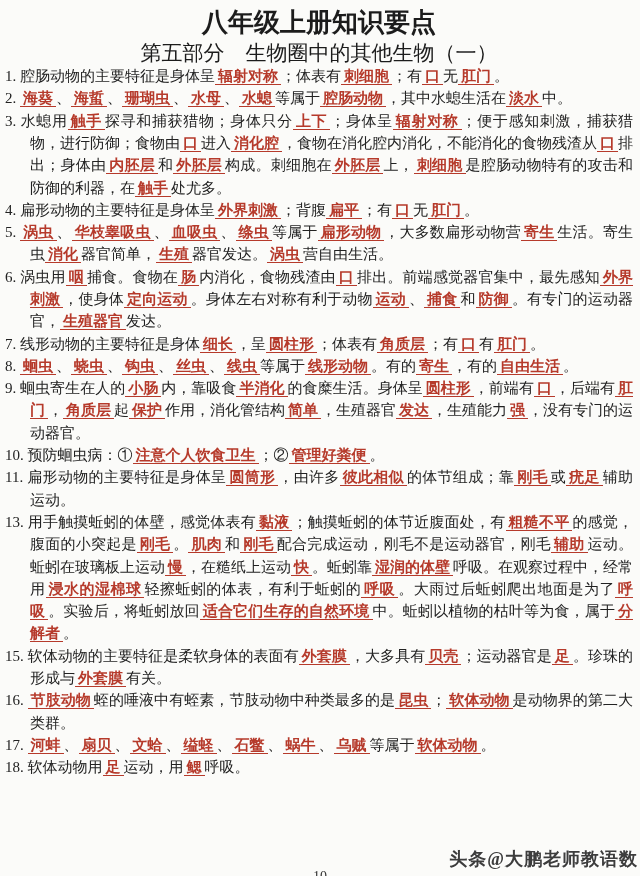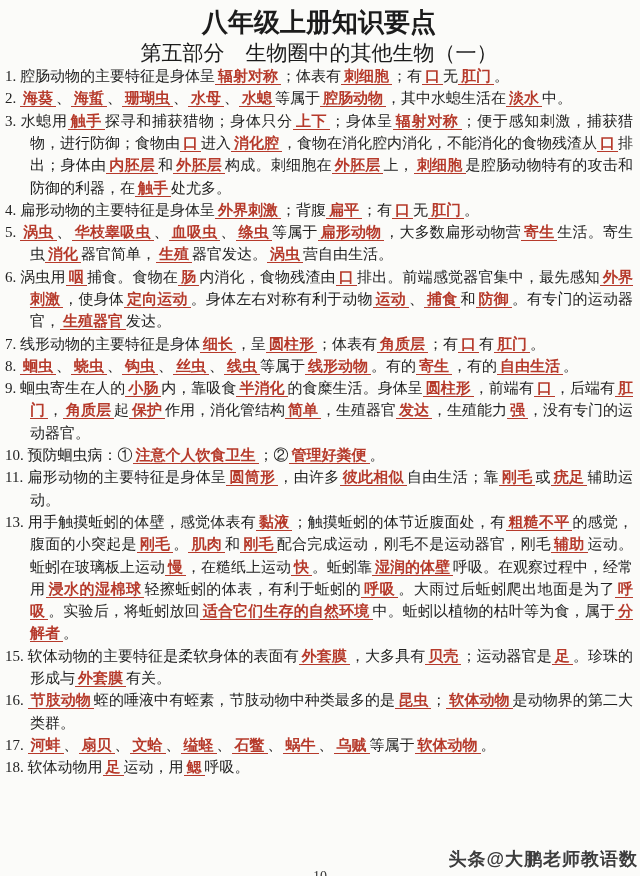--- a/index.html
+++ b/index.html
@@ -21,21 +21,21 @@
   .num{color:#222;}
   .t{color:#222;}
   .r{
     color:#b63a2b;
     font-weight:bold;
     border-bottom:1.6px solid #b63a2b;
     padding:0 3px;
   }
   .watermark{
     position:absolute;right:2px;bottom:5px;
-    font-family:Liberation Sans, sans-serif;
+    font-family:Liberation Serif, serif;
     font-size:18px;font-weight:bold;color:#3d3d3d;
     text-shadow:0 0 2px #ffffff,0 0 3px #ffffff,1px 1px 0 #ffffff;
     letter-spacing:1px;white-space:nowrap;margin-left:8px;
   }
   .pagenum{
     position:absolute;bottom:-9px;left:50%;transform:translateX(-50%);
     font-size:14px;color:#333;
   }
 </style>
 </head>
@@ -48,21 +48,21 @@
       <div class="item"><span class="num">1. </span><span class="t">腔肠动物的主要特征是身体呈</span><span class="r">辐射对称</span><span class="t">；体表有</span><span class="r">刺细胞</span><span class="t">；有</span><span class="r">口</span><span class="t">无</span><span class="r">肛门</span><span class="t">。</span></div>
       <div class="item"><span class="num">2. </span><span class="r">海葵</span><span class="t">、</span><span class="r">海蜇</span><span class="t">、</span><span class="r">珊瑚虫</span><span class="t">、</span><span class="r">水母</span><span class="t">、</span><span class="r">水螅</span><span class="t">等属于</span><span class="r">腔肠动物</span><span class="t">，其中水螅生活在</span><span class="r">淡水</span><span class="t">中。</span></div>
       <div class="item"><span class="num">3. </span><span class="t">水螅用</span><span class="r">触手</span><span class="t">探寻和捕获猎物；身体只分</span><span class="r">上下</span><span class="t">；身体呈</span><span class="r">辐射对称</span><span class="t">；便于感知刺激，捕获猎物，进行防御；食物由</span><span class="r">口</span><span class="t">进入</span><span class="r">消化腔</span><span class="t">，食物在消化腔内消化，不能消化的食物残渣从</span><span class="r">口</span><span class="t">排出；身体由</span><span class="r">内胚层</span><span class="t">和</span><span class="r">外胚层</span><span class="t">构成。刺细胞在</span><span class="r">外胚层</span><span class="t">上，</span><span class="r">刺细胞</span><span class="t">是腔肠动物特有的攻击和防御的利器，在</span><span class="r">触手</span><span class="t">处尤多。</span></div>
       <div class="item"><span class="num">4. </span><span class="t">扁形动物的主要特征是身体呈</span><span class="r">外界刺激</span><span class="t">；背腹</span><span class="r">扁平</span><span class="t">；有</span><span class="r">口</span><span class="t">无</span><span class="r">肛门</span><span class="t">。</span></div>
       <div class="item"><span class="num">5. </span><span class="r">涡虫</span><span class="t">、</span><span class="r">华枝睾吸虫</span><span class="t">、</span><span class="r">血吸虫</span><span class="t">、</span><span class="r">绦虫</span><span class="t">等属于</span><span class="r">扁形动物</span><span class="t">，大多数扁形动物营</span><span class="r">寄生</span><span class="t">生活。寄生虫</span><span class="r">消化</span><span class="t">器官简单，</span><span class="r">生殖</span><span class="t">器官发达。</span><span class="r">涡虫</span><span class="t">营自由生活。</span></div>
       <div class="item"><span class="num">6. </span><span class="t">涡虫用</span><span class="r">咽</span><span class="t">捕食。食物在</span><span class="r">肠</span><span class="t">内消化，食物残渣由</span><span class="r">口</span><span class="t">排出。前端感觉器官集中，最先感知</span><span class="r">外界刺激</span><span class="t">，使身体</span><span class="r">定向运动</span><span class="t">。身体左右对称有利于动物</span><span class="r">运动</span><span class="t">、</span><span class="r">捕食</span><span class="t">和</span><span class="r">防御</span><span class="t">。有专门的运动器官，</span><span class="r">生殖器官</span><span class="t">发达。</span></div>
       <div class="item"><span class="num">7. </span><span class="t">线形动物的主要特征是身体</span><span class="r">细长</span><span class="t">，呈</span><span class="r">圆柱形</span><span class="t">；体表有</span><span class="r">角质层</span><span class="t">；有</span><span class="r">口</span><span class="t">有</span><span class="r">肛门</span><span class="t">。</span></div>
       <div class="item"><span class="num">8. </span><span class="r">蛔虫</span><span class="t">、</span><span class="r">蛲虫</span><span class="t">、</span><span class="r">钩虫</span><span class="t">、</span><span class="r">丝虫</span><span class="t">、</span><span class="r">线虫</span><span class="t">等属于</span><span class="r">线形动物</span><span class="t">。有的</span><span class="r">寄生</span><span class="t">，有的</span><span class="r">自由生活</span><span class="t">。</span></div>
       <div class="item"><span class="num">9. </span><span class="t">蛔虫寄生在人的</span><span class="r">小肠</span><span class="t">内，靠吸食</span><span class="r">半消化</span><span class="t">的食糜生活。身体呈</span><span class="r">圆柱形</span><span class="t">，前端有</span><span class="r">口</span><span class="t">，后端有</span><span class="r">肛门</span><span class="t">，</span><span class="r">角质层</span><span class="t">起</span><span class="r">保护</span><span class="t">作用，消化管结构</span><span class="r">简单</span><span class="t">，生殖器官</span><span class="r">发达</span><span class="t">，生殖能力</span><span class="r">强</span><span class="t">，没有专门的运动器官。</span></div>
       <div class="item"><span class="num">10. </span><span class="t">预防蛔虫病：①</span><span class="r">注意个人饮食卫生</span><span class="t">；②</span><span class="r">管理好粪便</span><span class="t">。</span></div>
-      <div class="item"><span class="num">11. </span><span class="t">扁形动物的主要特征是身体呈</span><span class="r">圆筒形</span><span class="t">，由许多</span><span class="r">彼此相似</span><span class="t">自由生活；靠</span><span class="r">刚毛</span><span class="t">或</span><span class="r">疣足</span><span class="t">辅助运动。</span></div>
+      <div class="item"><span class="num">11. </span><span class="t">扁形动物的主要特征是身体呈</span><span class="r">圆筒形</span><span class="t">，由许多</span><span class="r">彼此相似</span><span class="t">的体节组成；靠</span><span class="r">刚毛</span><span class="t">或</span><span class="r">疣足</span><span class="t">辅助运动。</span></div>
       <div class="item"><span class="num">13. </span><span class="t">用手触摸蚯蚓的体壁，感觉体表有</span><span class="r">黏液</span><span class="t">；触摸蚯蚓的体节近腹面处，有</span><span class="r">粗糙不平</span><span class="t">的感觉，腹面的小突起是</span><span class="r">刚毛</span><span class="t">。</span><span class="r">肌肉</span><span class="t">和</span><span class="r">刚毛</span><span class="t">配合完成运动，刚毛不是运动器官，刚毛</span><span class="r">辅助</span><span class="t">运动。蚯蚓在玻璃板上运动</span><span class="r">慢</span><span class="t">，在糙纸上运动</span><span class="r">快</span><span class="t">。蚯蚓靠</span><span class="r">湿润的体壁</span><span class="t">呼吸。在观察过程中，经常用</span><span class="r">浸水的湿棉球</span><span class="t">轻擦蚯蚓的体表，有利于蚯蚓的</span><span class="r">呼吸</span><span class="t">。大雨过后蚯蚓爬出地面是为了</span><span class="r">呼吸</span><span class="t">。实验后，将蚯蚓放回</span><span class="r">适合它们生存的自然环境</span><span class="t">中。蚯蚓以植物的枯叶等为食，属于</span><span class="r">分解者</span><span class="t">。</span></div>
       <div class="item"><span class="num">15. </span><span class="t">软体动物的主要特征是柔软身体的表面有</span><span class="r">外套膜</span><span class="t">，大多具有</span><span class="r">贝壳</span><span class="t">；运动器官是</span><span class="r">足</span><span class="t">。珍珠的形成与</span><span class="r">外套膜</span><span class="t">有关。</span></div>
       <div class="item"><span class="num">16. </span><span class="r">节肢动物</span><span class="t">蛭的唾液中有蛭素，节肢动物中种类最多的是</span><span class="r">昆虫</span><span class="t">；</span><span class="r">软体动物</span><span class="t">是动物界的第二大类群。</span></div>
       <div class="item"><span class="num">17. </span><span class="r">河蚌</span><span class="t">、</span><span class="r">扇贝</span><span class="t">、</span><span class="r">文蛤</span><span class="t">、</span><span class="r">缢蛏</span><span class="t">、</span><span class="r">石鳖</span><span class="t">、</span><span class="r">蜗牛</span><span class="t">、</span><span class="r">乌贼</span><span class="t">等属于</span><span class="r">软体动物</span><span class="t">。</span></div>
       <div class="item"><span class="num">18. </span><span class="t">软体动物用</span><span class="r">足</span><span class="t">运动，用</span><span class="r">鳃</span><span class="t">呼吸。</span></div>
     </div>
   <div class="watermark">头条@大鹏老师教语数</div>
   <div class="pagenum">10</div>
 </div>
 

